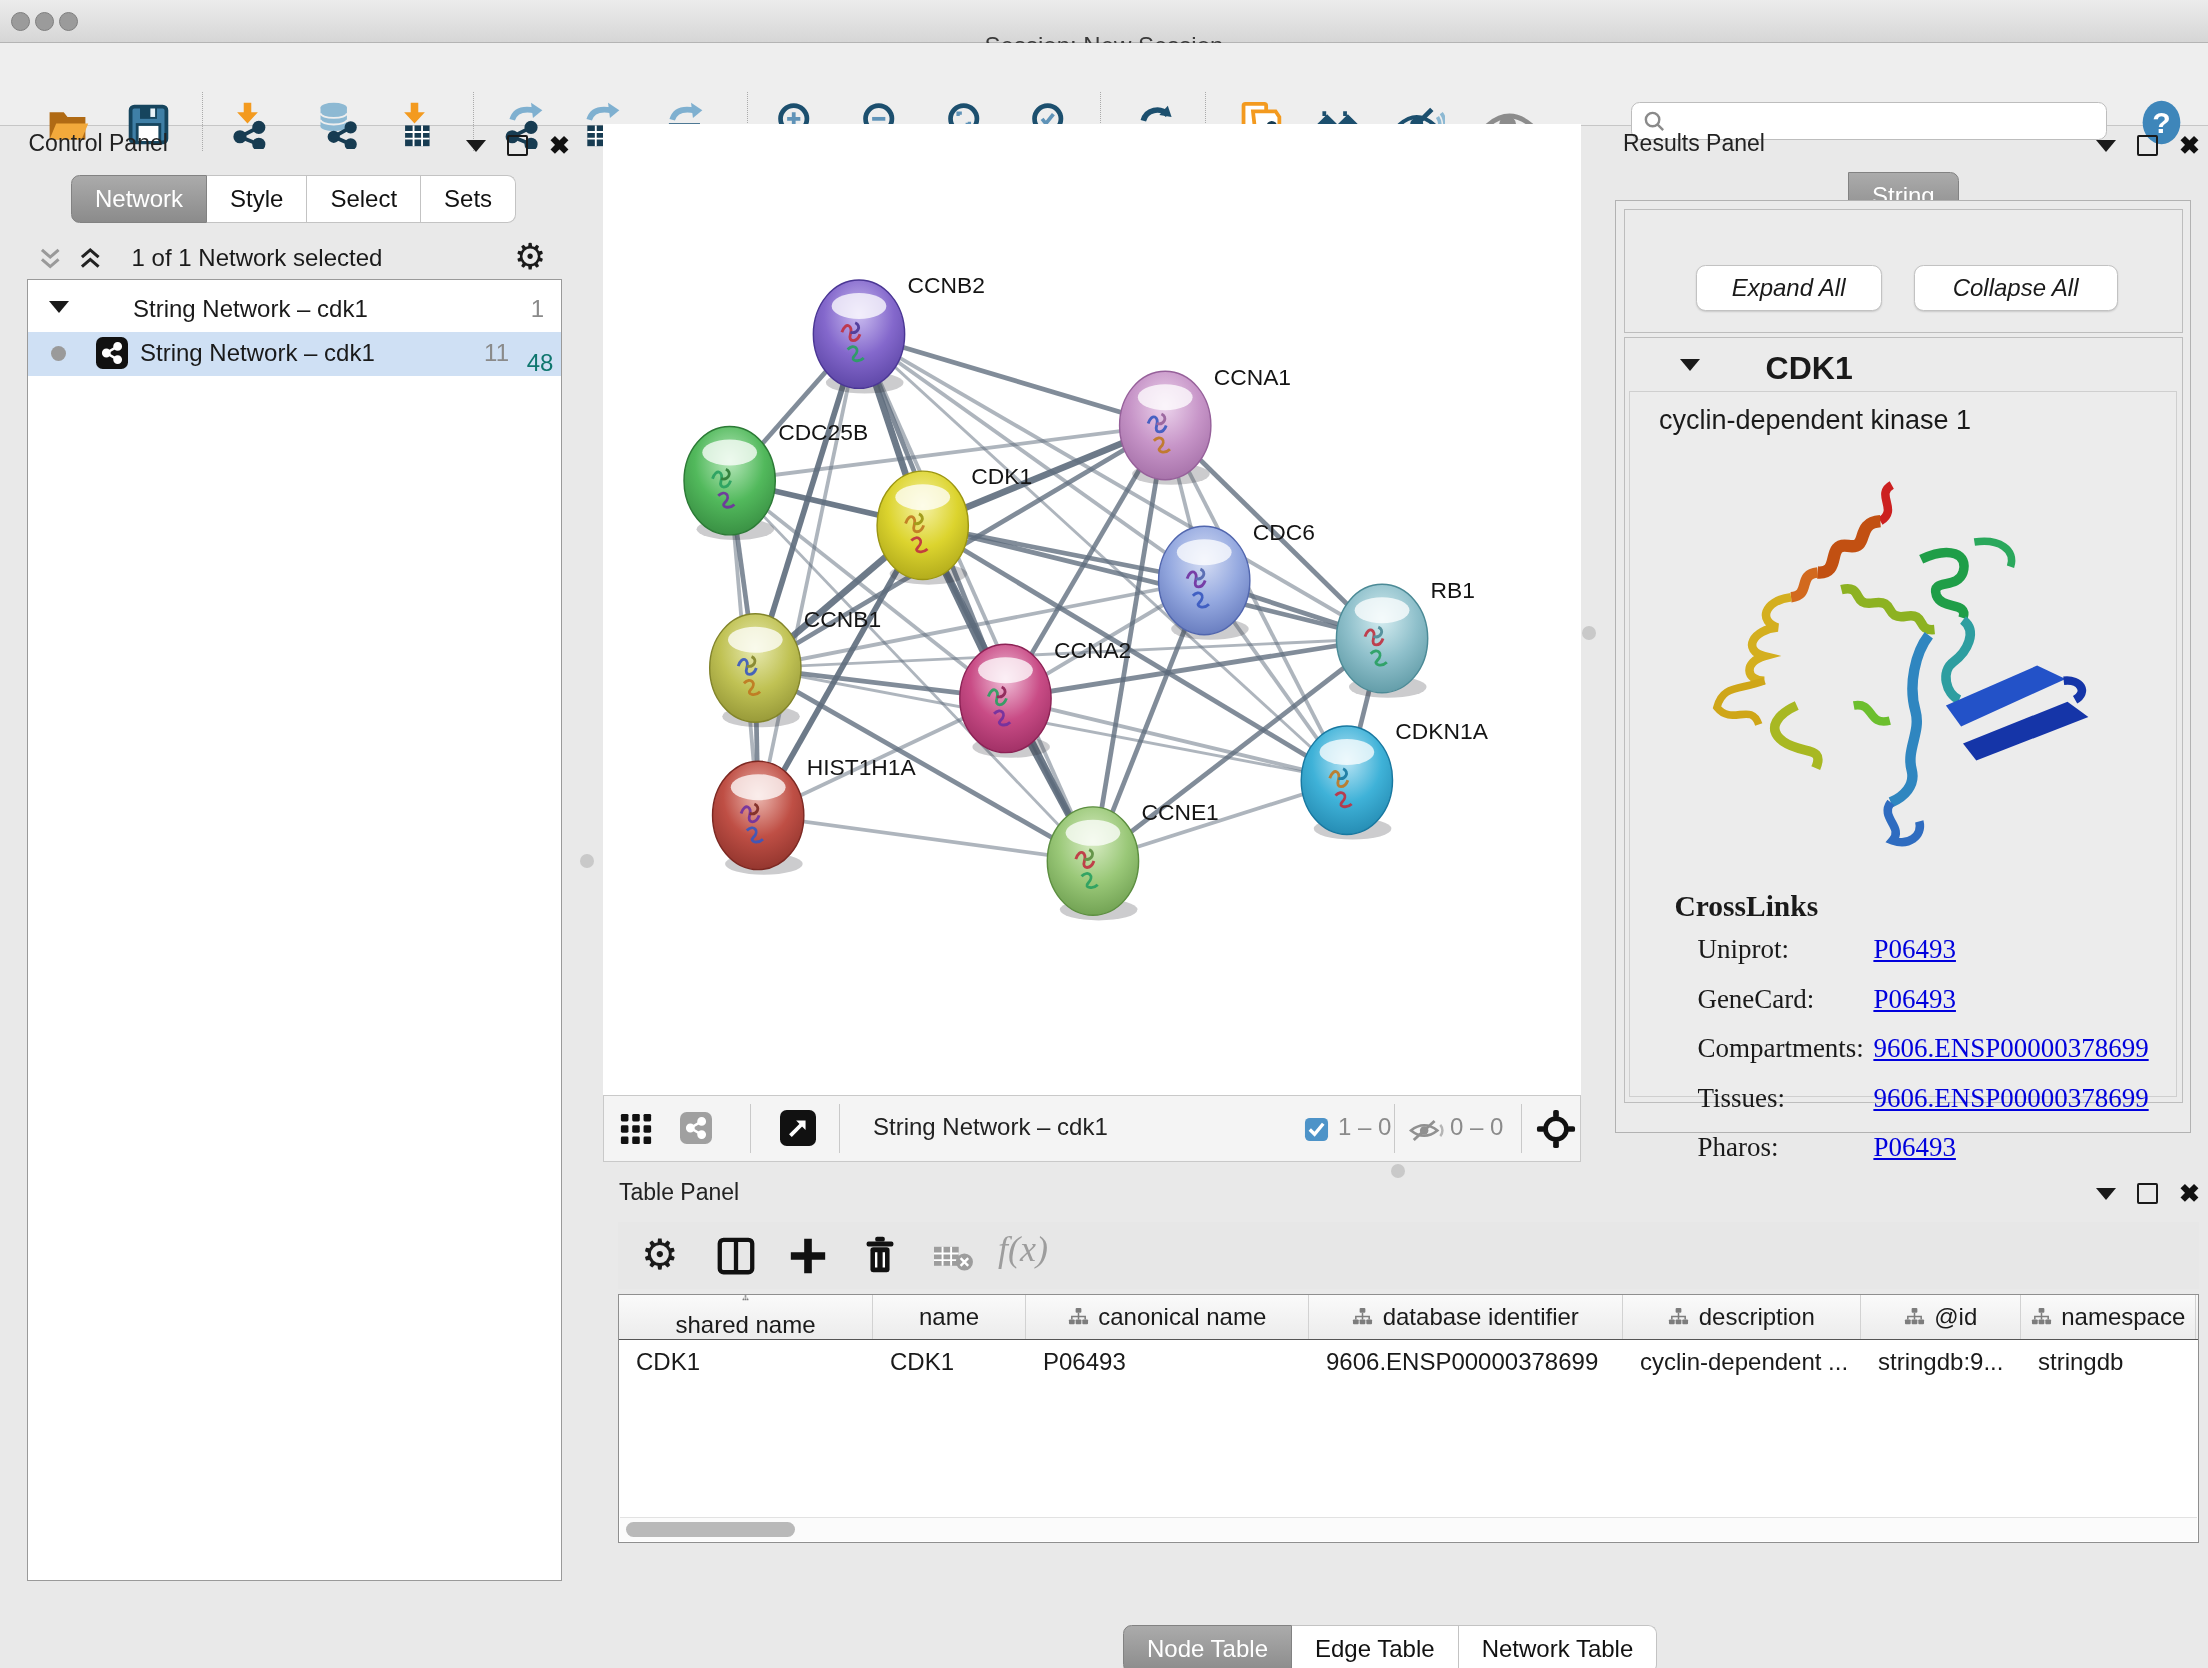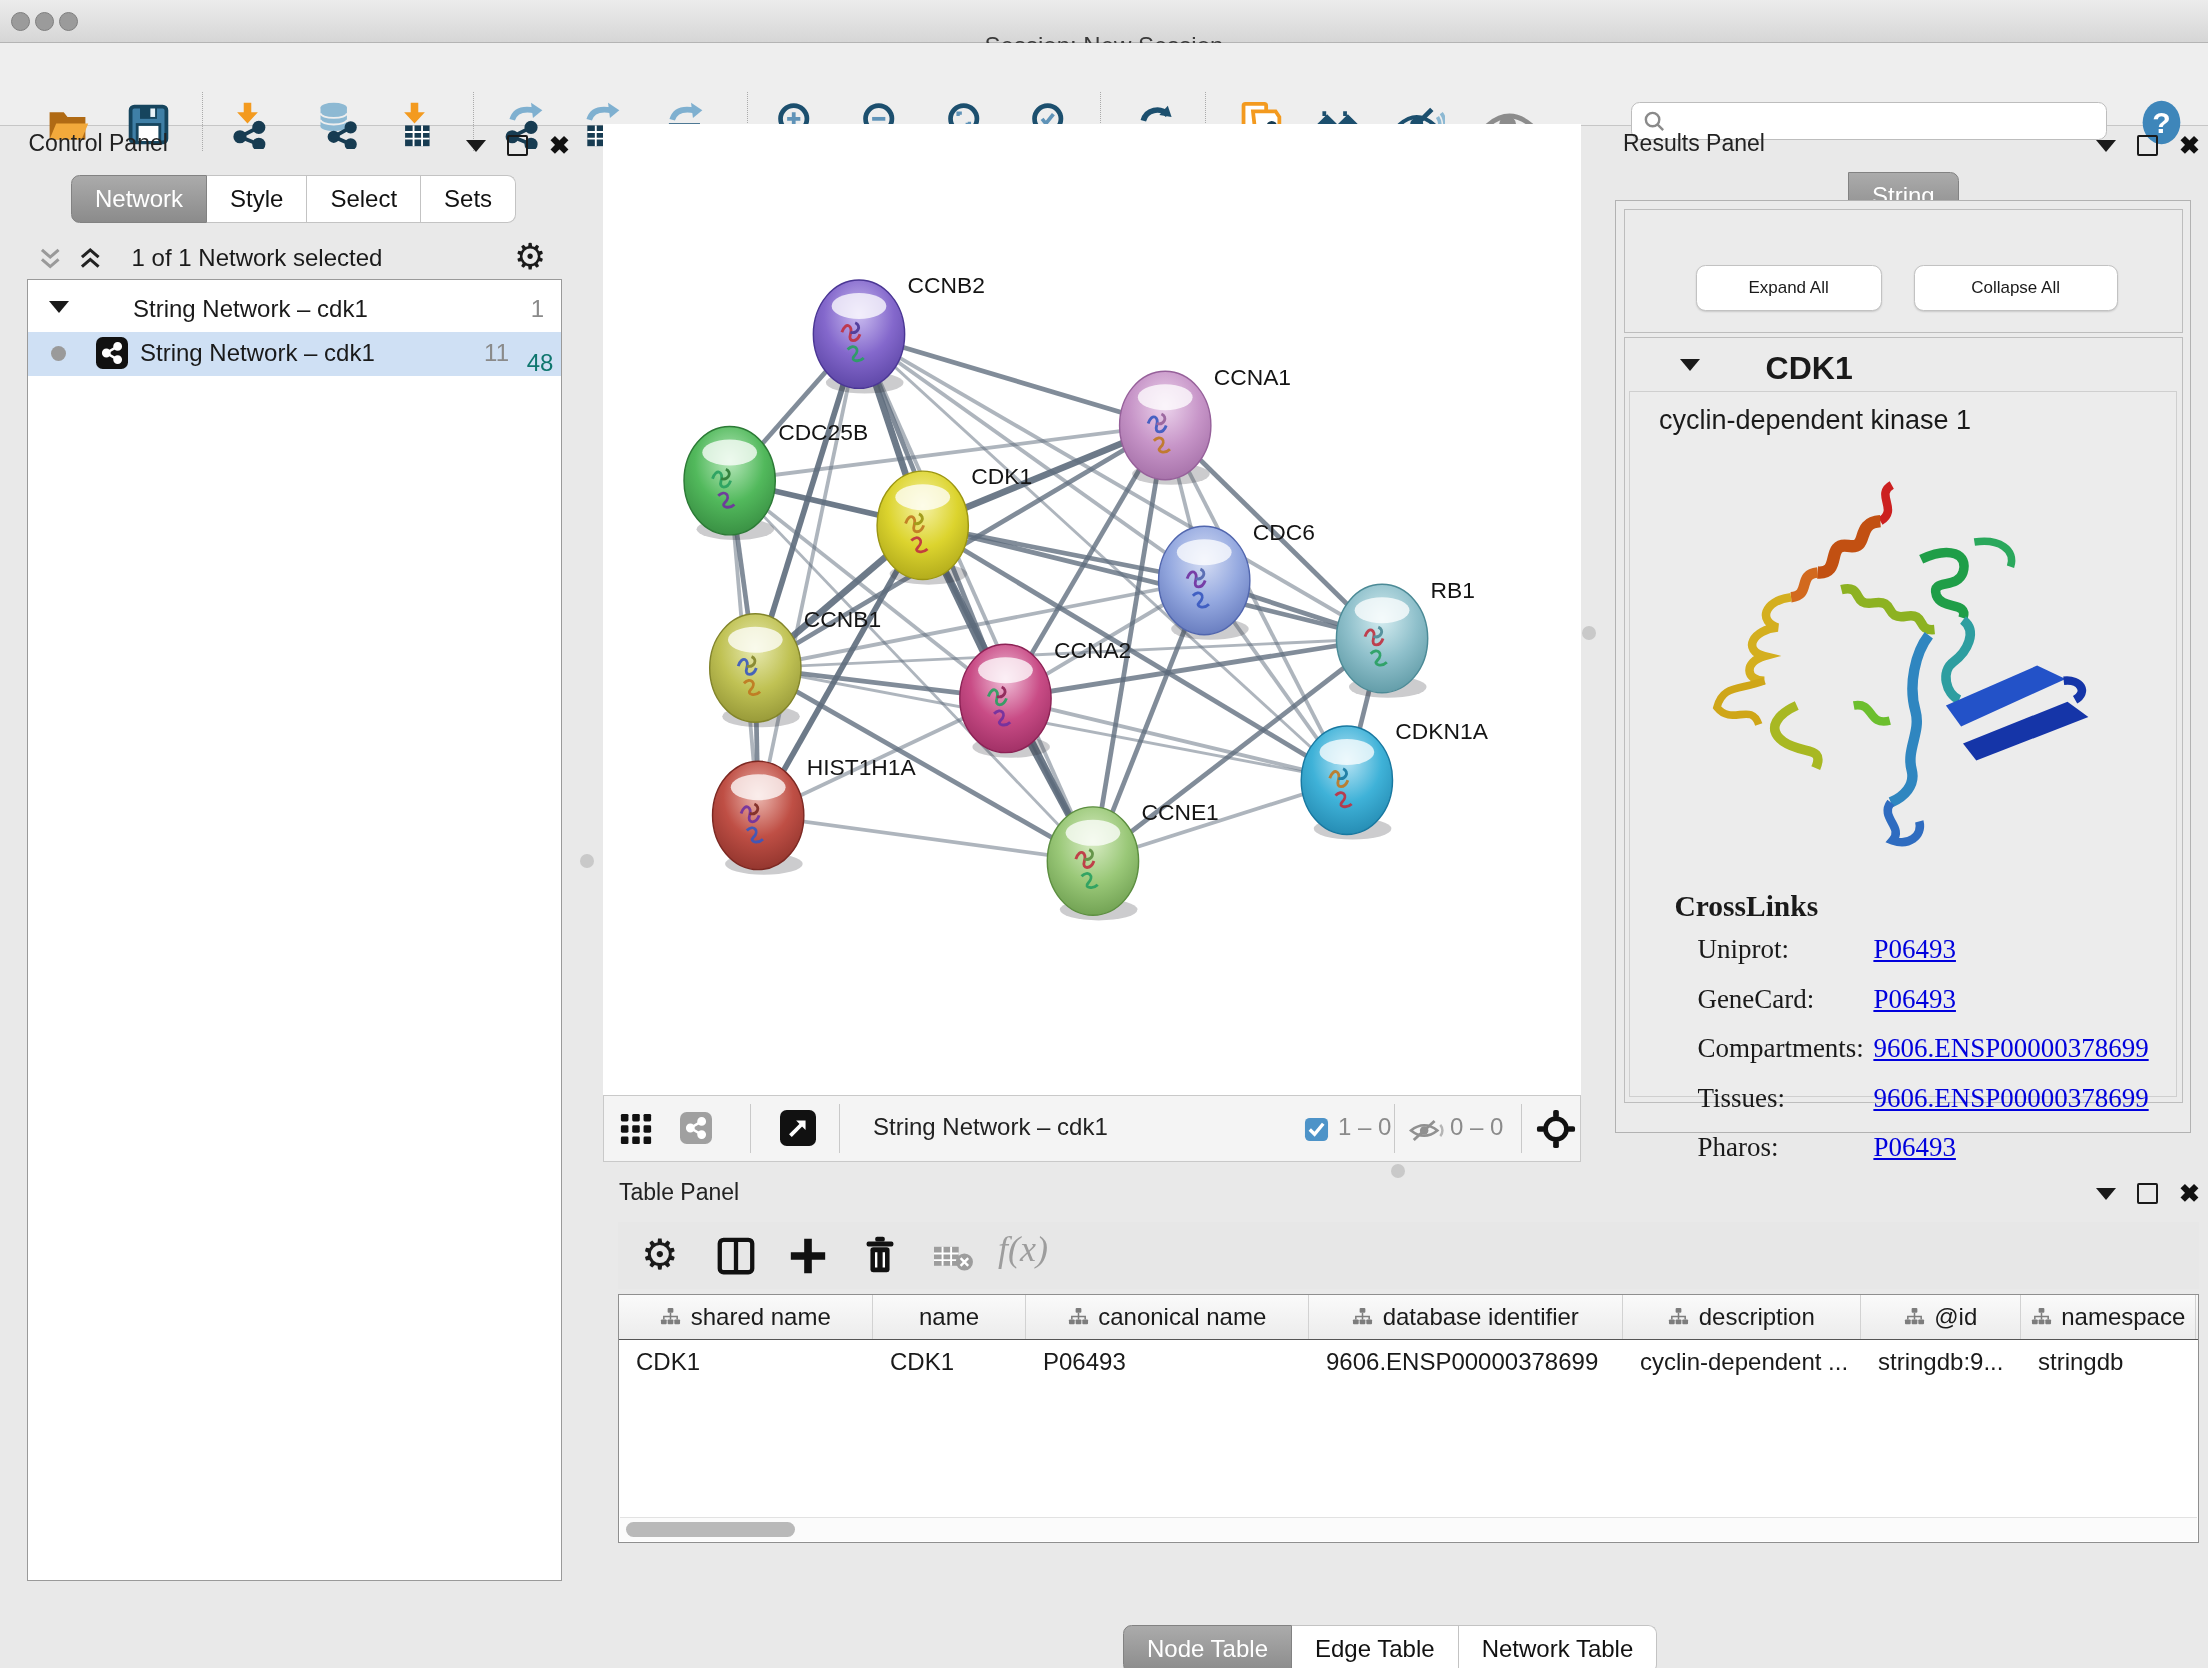--- a/index.html
+++ b/index.html
@@ -47,21 +47,21 @@
     border:1px solid #c9c9c9;box-sizing:border-box;}
   .nv-sep{position:absolute;top:7.6px;height:49px;border-left:1px solid #c9c9c9;}
   .nv-txt{position:absolute;top:17px;font-size:24px;color:#222;}
   .nv-gray{color:#8a8a8a;}
   .dot-handle{position:absolute;width:14.3px;height:14.3px;border-radius:50%;background:#c9c9c9;}
   
   .rp-outer{position:absolute;left:1615px;top:200px;width:576px;height:933px;background:#ebebeb;
     border:1px solid #b2b2b2;box-sizing:border-box;}
   .rp-btnbox{position:absolute;left:7.6px;top:7.6px;width:559px;height:124px;border:1px solid #bdbdbd;box-sizing:border-box;}
   .rp-btn{position:absolute;top:55px;height:44px;background:#fff;border:1px solid #c2c2c2;border-radius:9.5px;
-    font-size:17px;text-align:center;line-height:44px;box-shadow:0 1px 1.9px rgba(0,0,0,.15);}
+    font-size:24px;text-align:center;line-height:44px;box-shadow:0 1px 1.9px rgba(0,0,0,.15);font-style:italic;}
   .rp-card{position:absolute;left:7.6px;top:136px;width:559px;height:766px;border:1px solid #bdbdbd;
     box-sizing:border-box;background:#ebebeb;}
   .rp-cardhead{position:relative;height:53px;}
   .rp-body{position:absolute;left:4.8px;top:53px;right:4.8px;bottom:4.8px;border:1px solid #cfcfcf;background:#ececec;}
   .xl{font-family:"Liberation Serif",serif;}
   .xl-row{position:absolute;font-size:27px;}
   .xl-row a{color:#0000dd;text-decoration:underline;}
   
   .tablebox{position:absolute;left:618px;top:1294px;width:1581px;height:249px;background:#fff;
     border:1px solid #8f8f8f;box-sizing:border-box;}
@@ -680,21 +680,21 @@
       <svg style="position:absolute;left:314px;top:21px" width="42" height="28.5" viewBox="0 0 44 30">
           <rect x="2" y="4" width="26" height="20" fill="#9d9d9d"></rect>
           <path d="M2 11h26M2 18h26M11 4v20M20 4v20" stroke="#fff" stroke-width="2"></path>
           <circle cx="34" cy="20" r="9" fill="#9d9d9d"></circle>
           <path d="M30 16l8 8M38 16l-8 8" stroke="#fff" stroke-width="2.5"></path>
         </svg>
       <span style="position:absolute;left:380px;top:5.7px;font-size:36px;color:#9d9d9d;font-style:italic;font-family:Liberation Serif, serif">f(x)</span>
     </div>
     <div class="tablebox">
       <div class="thead" id="thead">
-          <div class="th" style="width: 254px;">
+          <div class="th" style="width: 254px; flex-direction: column;">
             <svg width="21" height="21" viewBox="0 0 22 22">
               <g fill="#7d7d7d">
                 <rect x="8" y="1" width="6" height="5" rx="1"></rect>
                 <rect x="1" y="13" width="6" height="5" rx="1"></rect>
                 <rect x="8" y="13" width="6" height="5" rx="1"></rect>
                 <rect x="15" y="13" width="6" height="5" rx="1"></rect>
                 <path d="M11 6v4M4 13v-3h14v3M11 10v3" stroke="#7d7d7d" stroke-width="1.6" fill="none"></path>
               </g>
             </svg>
             <span>shared name</span>

